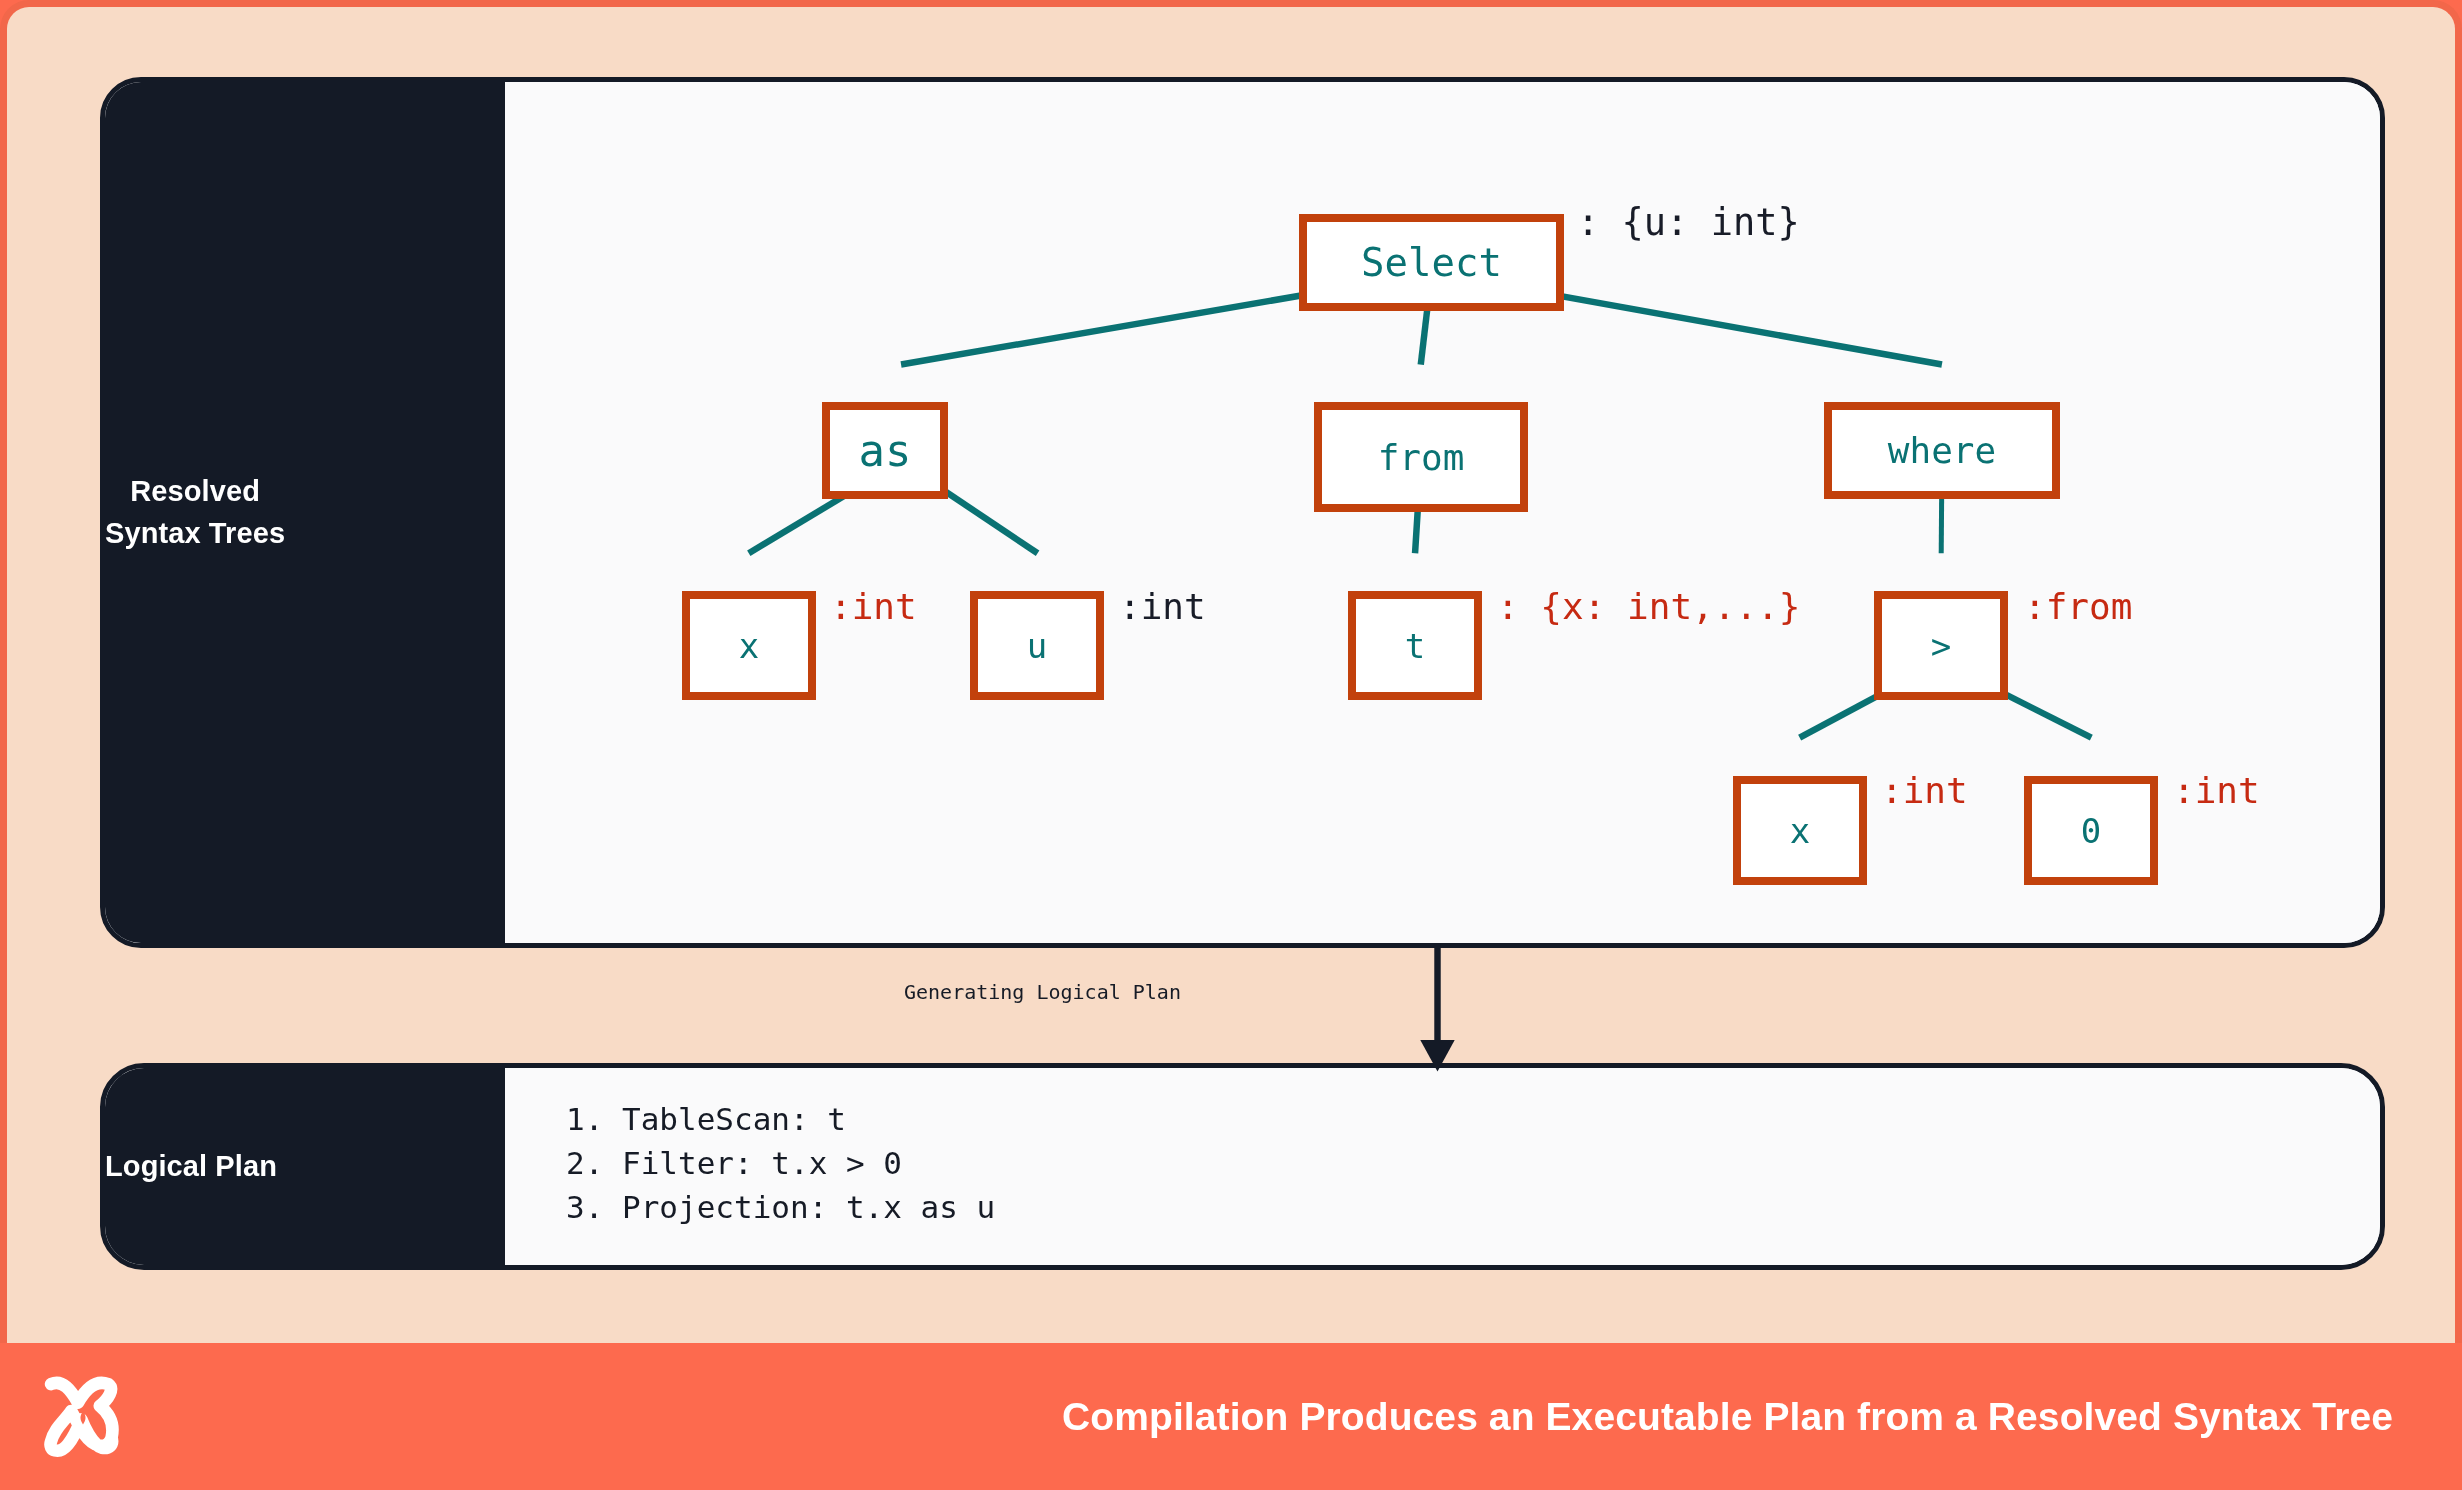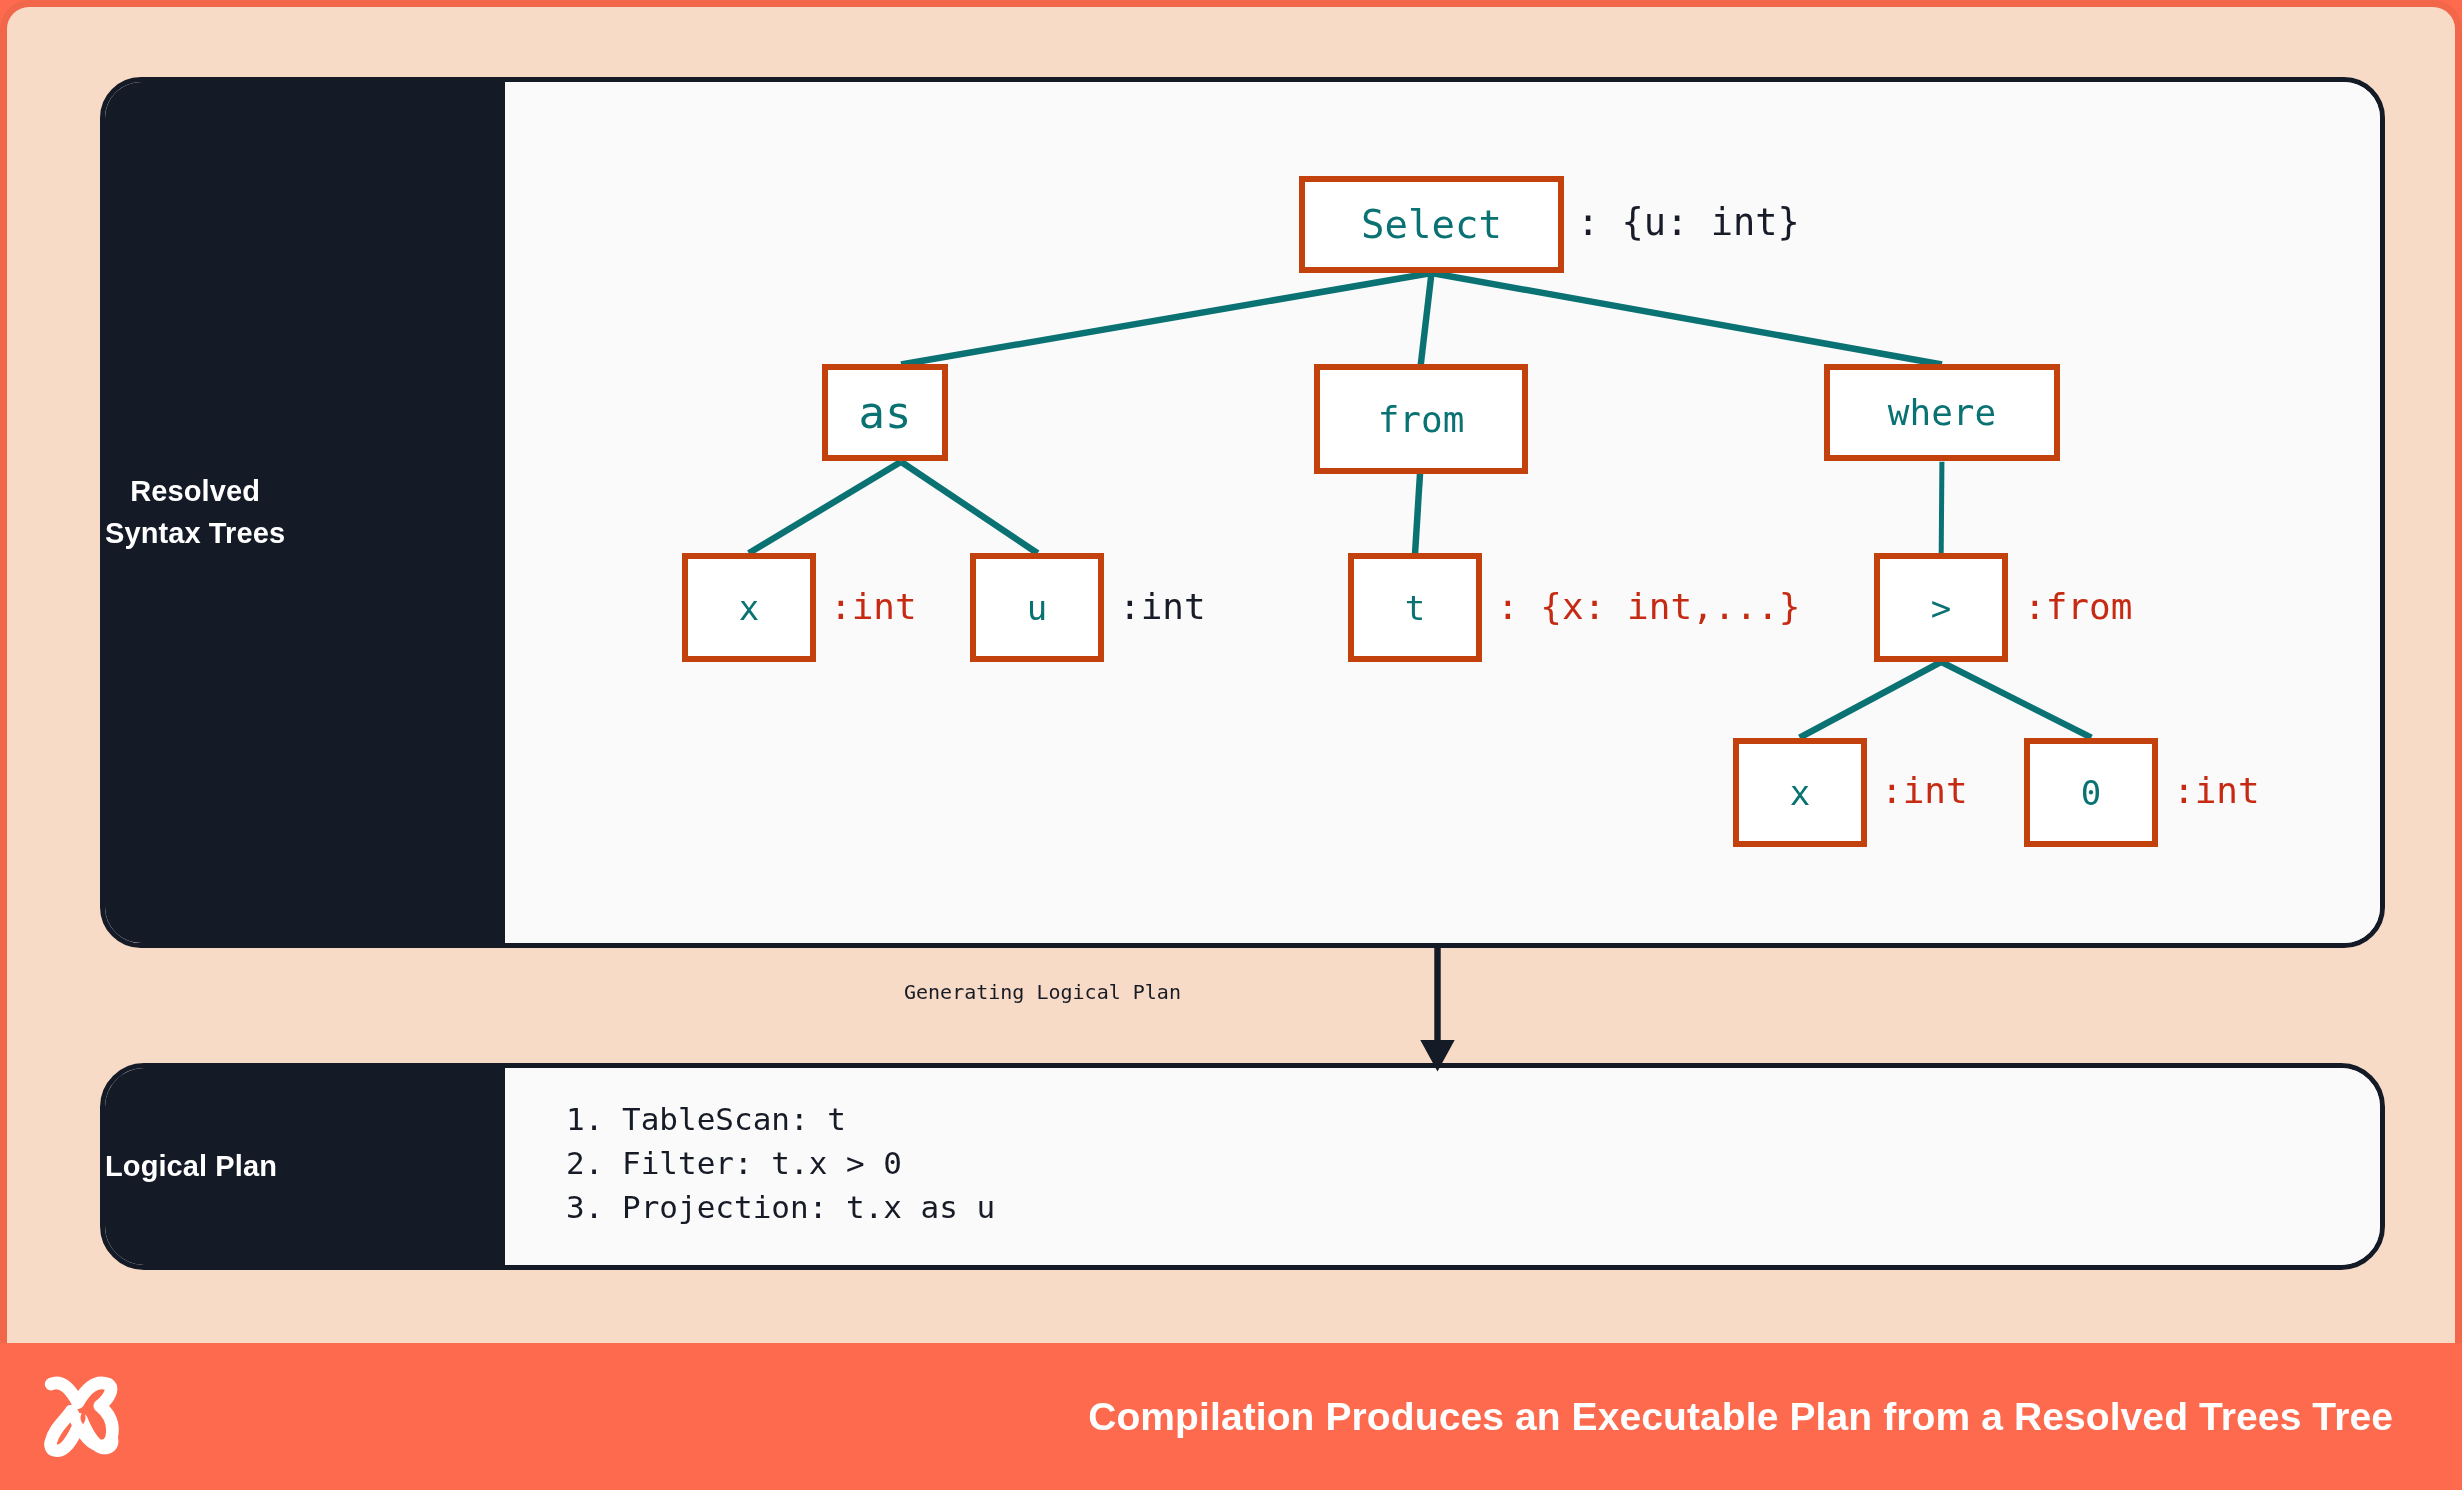--- a/index.html
+++ b/index.html
@@ -106,27 +106,28 @@
     width: 100%; height: 100%;
   }
   #tree-svg {
     position: absolute;
     left: 0; top: 0;
   }
 
   .node {
     position: absolute;
     background: #FFFFFF;
-    border: 6px solid #c2410c;
+    border: 8px solid #c2410c;
     display: flex;
     align-items: center;
     justify-content: center;
     font-family: "DejaVu Sans Mono", monospace;
     color: #0A7273;
     z-index: 3;
+    margin-top: 38px;
   }
 
   .ann {
     position: absolute;
     font-family: "DejaVu Sans Mono", monospace;
     white-space: pre;
     z-index: 2;
     line-height: 1;
   }
   .ann.red  { color: #C62A12; }
@@ -243,17 +244,17 @@
   </div>
 
   <div id="footer">
     <svg id="logo-mark" viewBox="0 0 100 100">
       <path d="M12 12 C 26 6, 36 20, 44 34 C 52 20, 64 6, 80 12 C 88 18, 80 30, 70 38
                C 80 46, 88 58, 84 76 C 78 92, 62 86, 52 72 C 44 60, 40 52, 36 44
                C 28 56, 16 64, 12 80 C 8 92, 22 96, 32 84 C 40 74, 44 64, 48 54
                C 52 64, 58 76, 66 84 C 74 92, 88 88, 84 76" fill="none" stroke="#FFFFFF" stroke-width="15" stroke-linecap="round" stroke-linejoin="round"></path>
       <path d="M50 44 C 54 50, 54 54, 50 60 C 46 54, 46 50, 50 44 Z" fill="#FD6A4E"></path>
     </svg>
-    <div id="footer-caption">Compilation Produces an Executable Plan from a Resolved Trees Tree</div>
+    <div id="footer-caption">Compilation Produces an Executable Plan from a Resolved Syntax Tree</div>
   </div>
 
 </div>
 
 
 </body></html>

